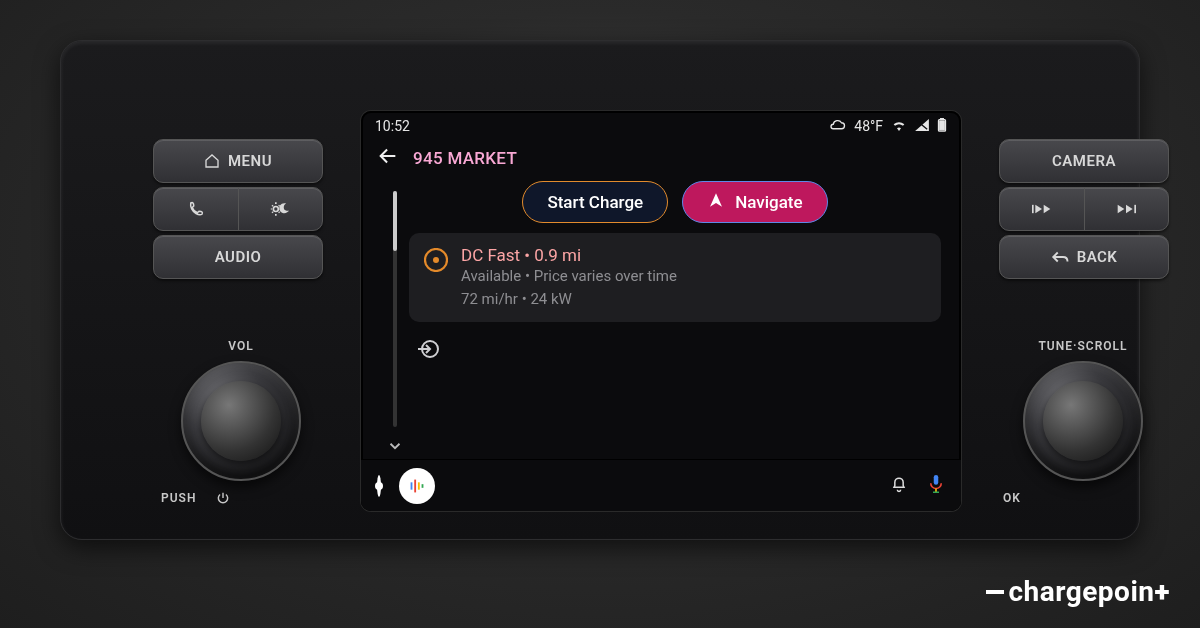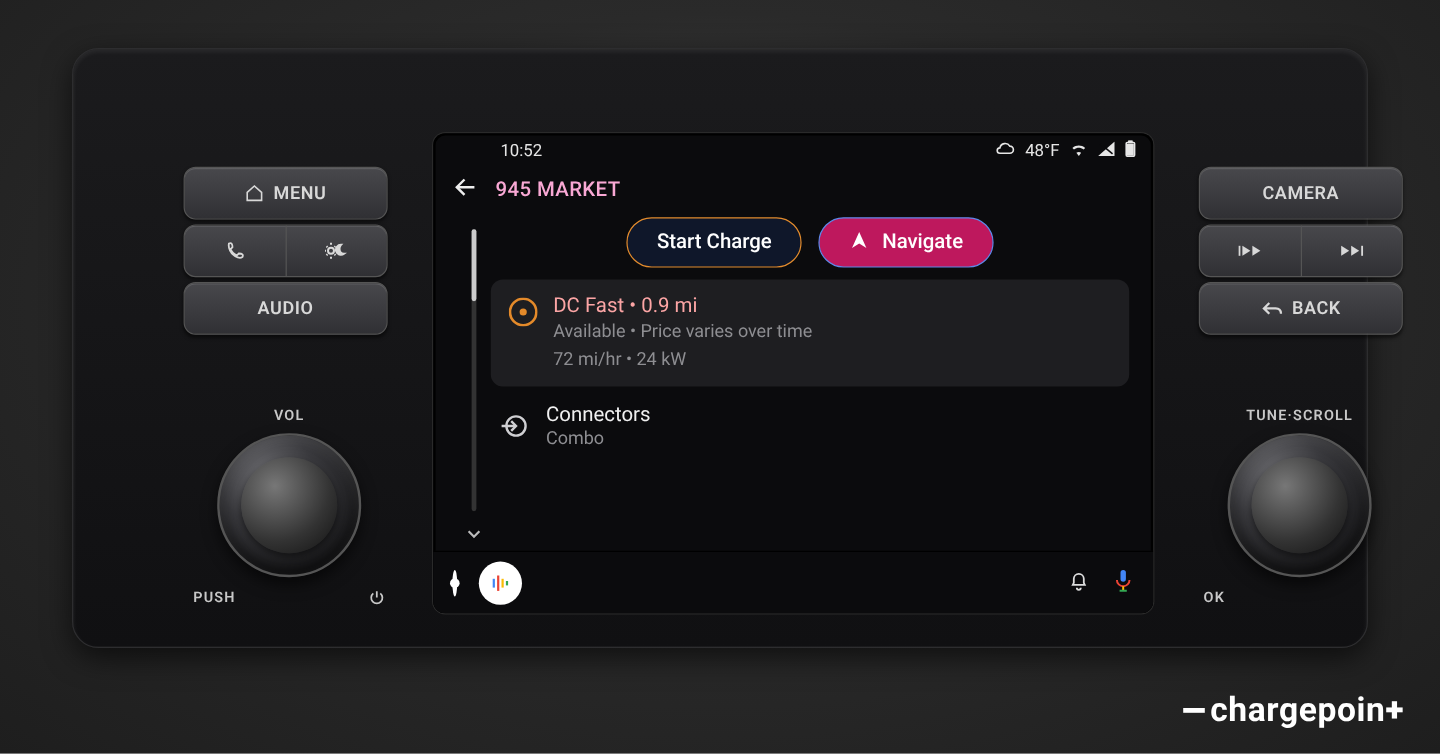--- a/index.html
+++ b/index.html
@@ -84,21 +84,21 @@
     position: relative;
     border: 2px solid #555;
   }
   .knob::after{
     content:'';
     position:absolute; left:18px; top:18px; right:18px; bottom:18px;
     border-radius:50%;
     background: radial-gradient(circle at 35% 30%, #777 0%, #333 60%, #111 100%);
     box-shadow: 0 3px 6px rgba(0,0,0,0.5);
   }
-  .knob-zone .label-bottom { margin-top: 10px; font-weight: 600; display:flex; align-items:center; justify-content:space-between; gap:20px;}
+  .knob-zone .label-bottom { margin-top: 10px; font-weight: 600; display:flex; align-items:center; justify-content:flex-start; gap:20px;}
 
   
   .screen {
     position: absolute;
     left: 300px; top: 70px;
     width: 600px; height: 400px;
     background: #0b0b0d;
     border-radius: 10px;
     box-shadow: inset 0 0 0 2px #000, 0 0 0 1px #2a2a2a;
     overflow: hidden;
@@ -109,21 +109,20 @@
 
   
   .status-bar {
     height: 30px;
     display:flex;
     align-items:center;
     justify-content:space-between;
     padding: 0 14px;
     color:#e6e6e6;
     font-size: 14px;
-    margin-left: 42px;
   }
   .status-right { display:flex; align-items:center; gap:8px; }
 
   
   .header-row {
     display:flex;
     align-items:center;
     gap: 14px;
     padding: 4px 16px 8px 16px;
     color:#f9a8d4;
@@ -402,24 +401,20 @@
         </div>
 
         <div class="list-item">
           <div class="li-icon">
             <svg width="24" height="24" viewBox="0 0 24 24" fill="none" stroke="#cfcfd2" stroke-width="2">
                 <circle cx="14" cy="12" r="8"></circle>
                 <path d="M2 12h12"></path>
                 <path d="M10 8l4 4-4 4"></path>
               </svg>
           </div>
-          <div>
-            <div class="li-title">Connectors</div>
-            <div class="li-sub">Combo</div>
-          </div>
         </div>
 
       </div>
     </div>
 
     <div class="bottom-bar">
       <span>
         <span class="home-ring"></span>
       </span>
       <span class="app-circle">

